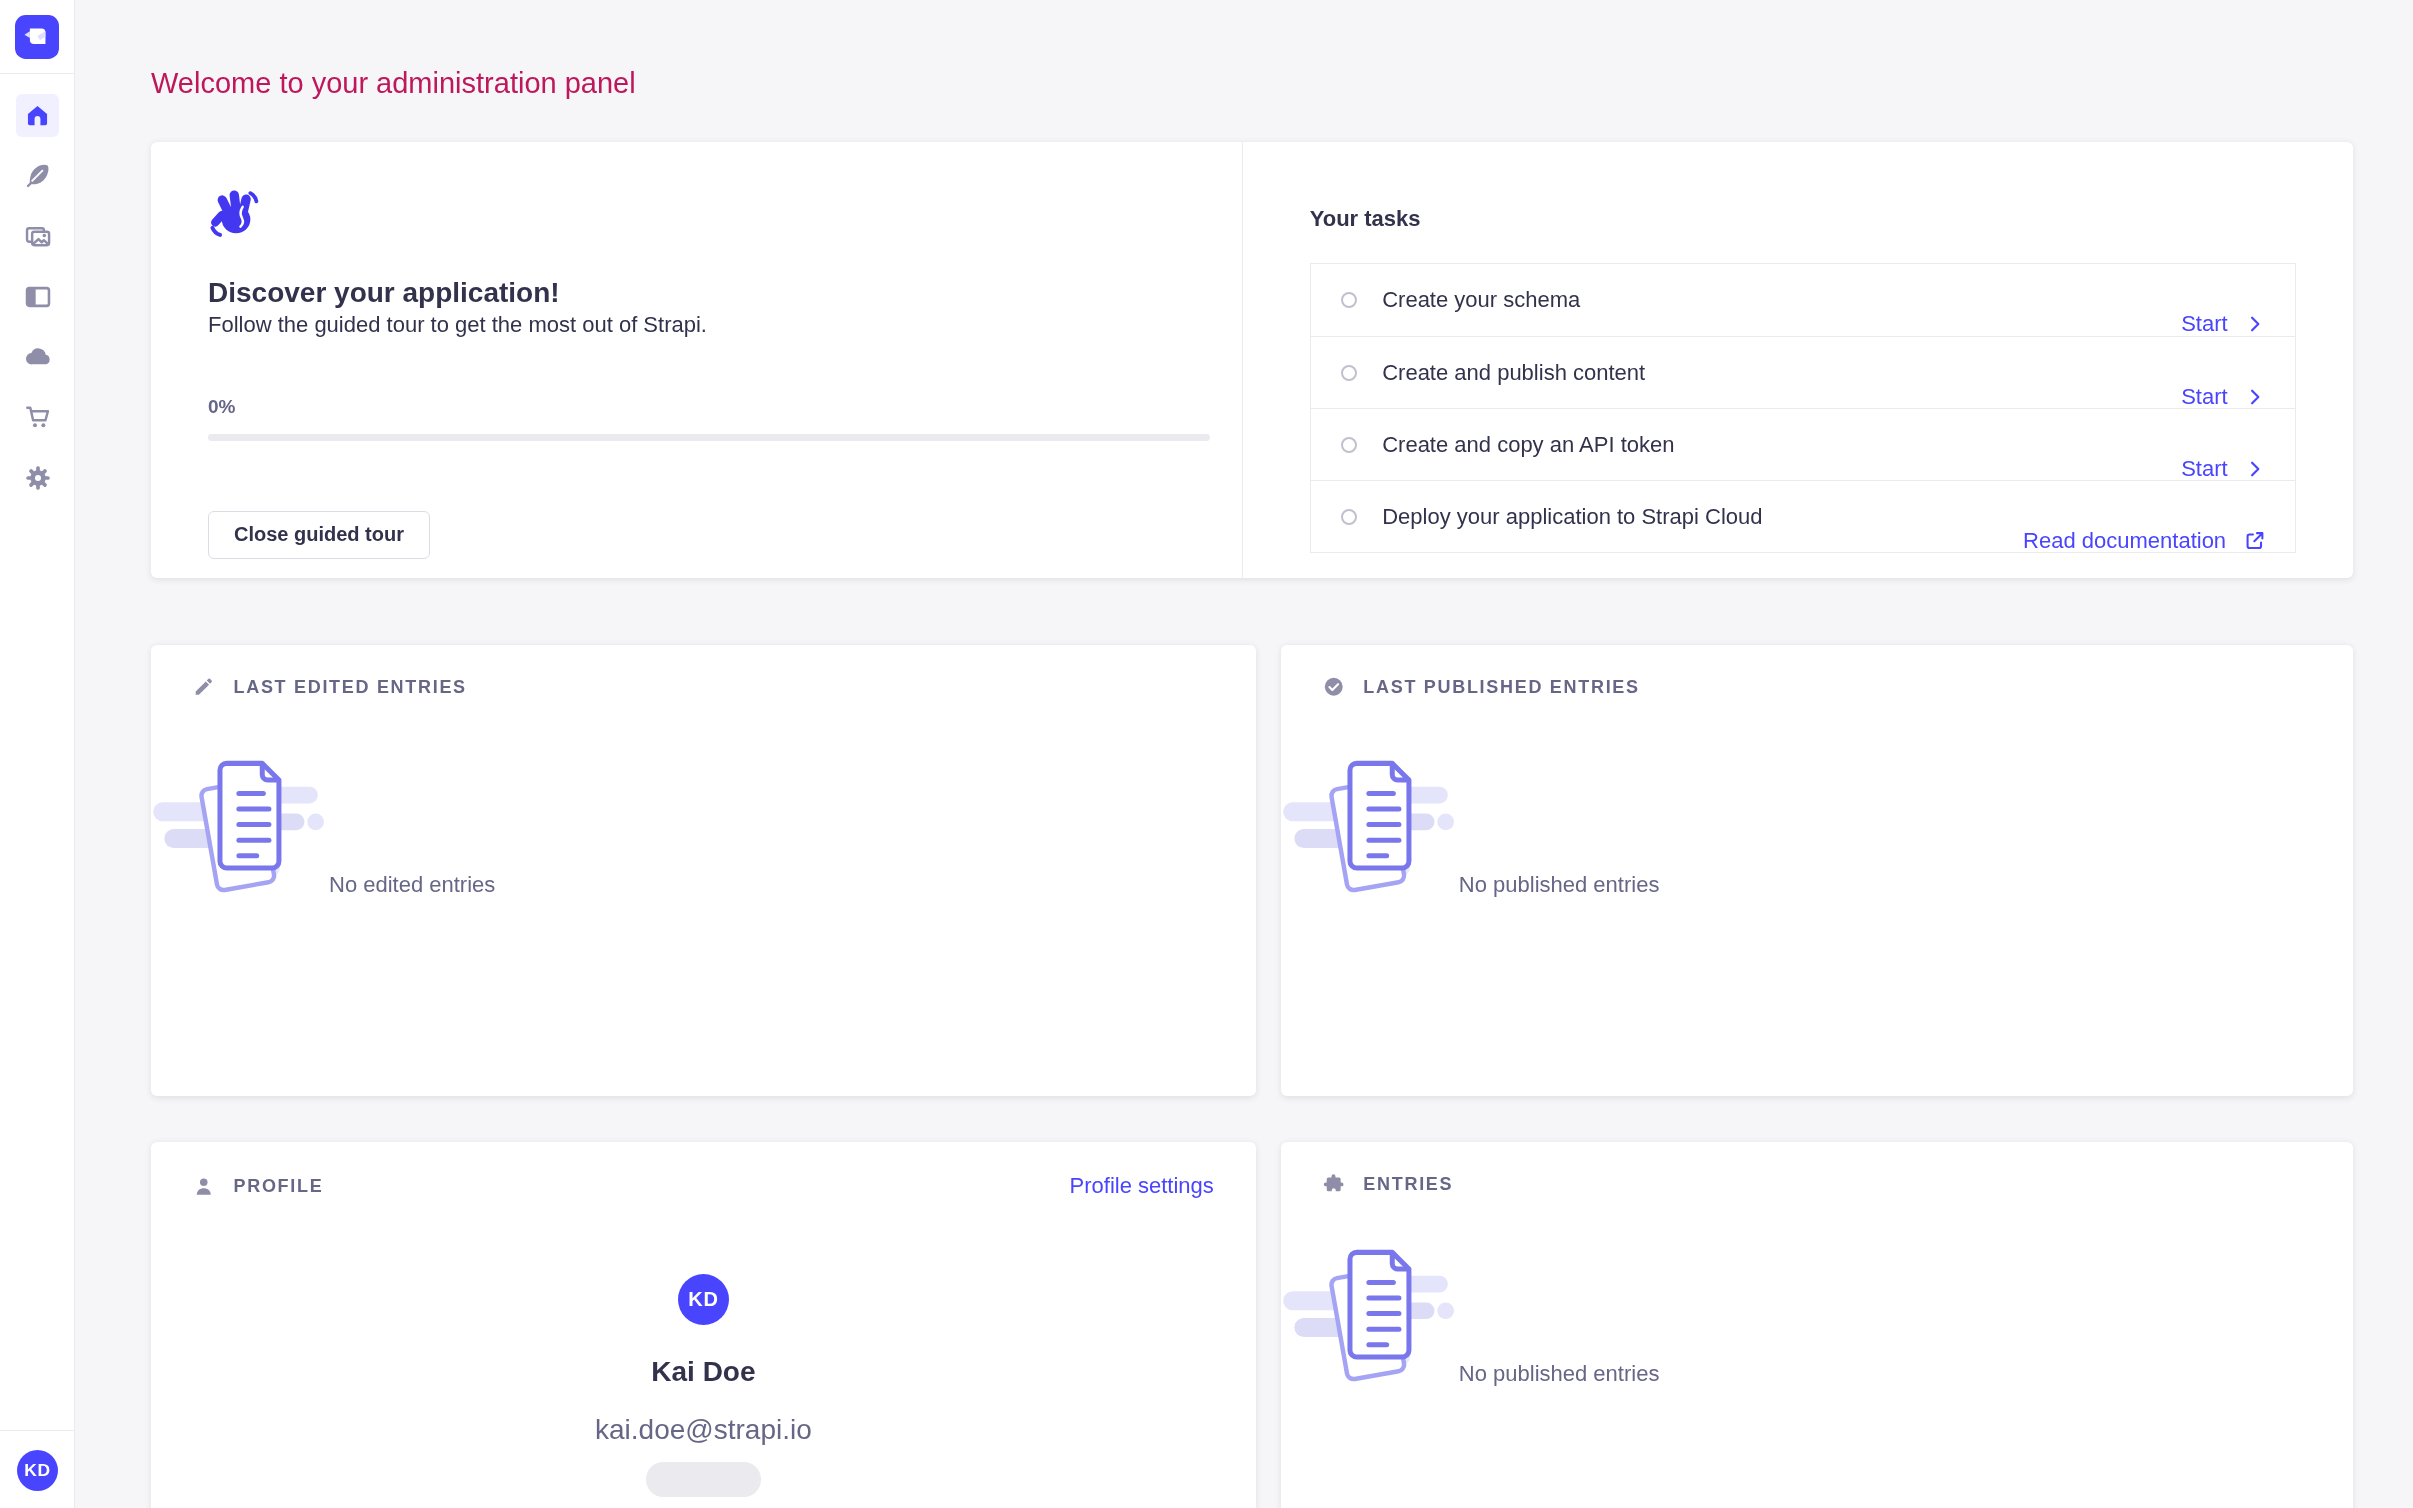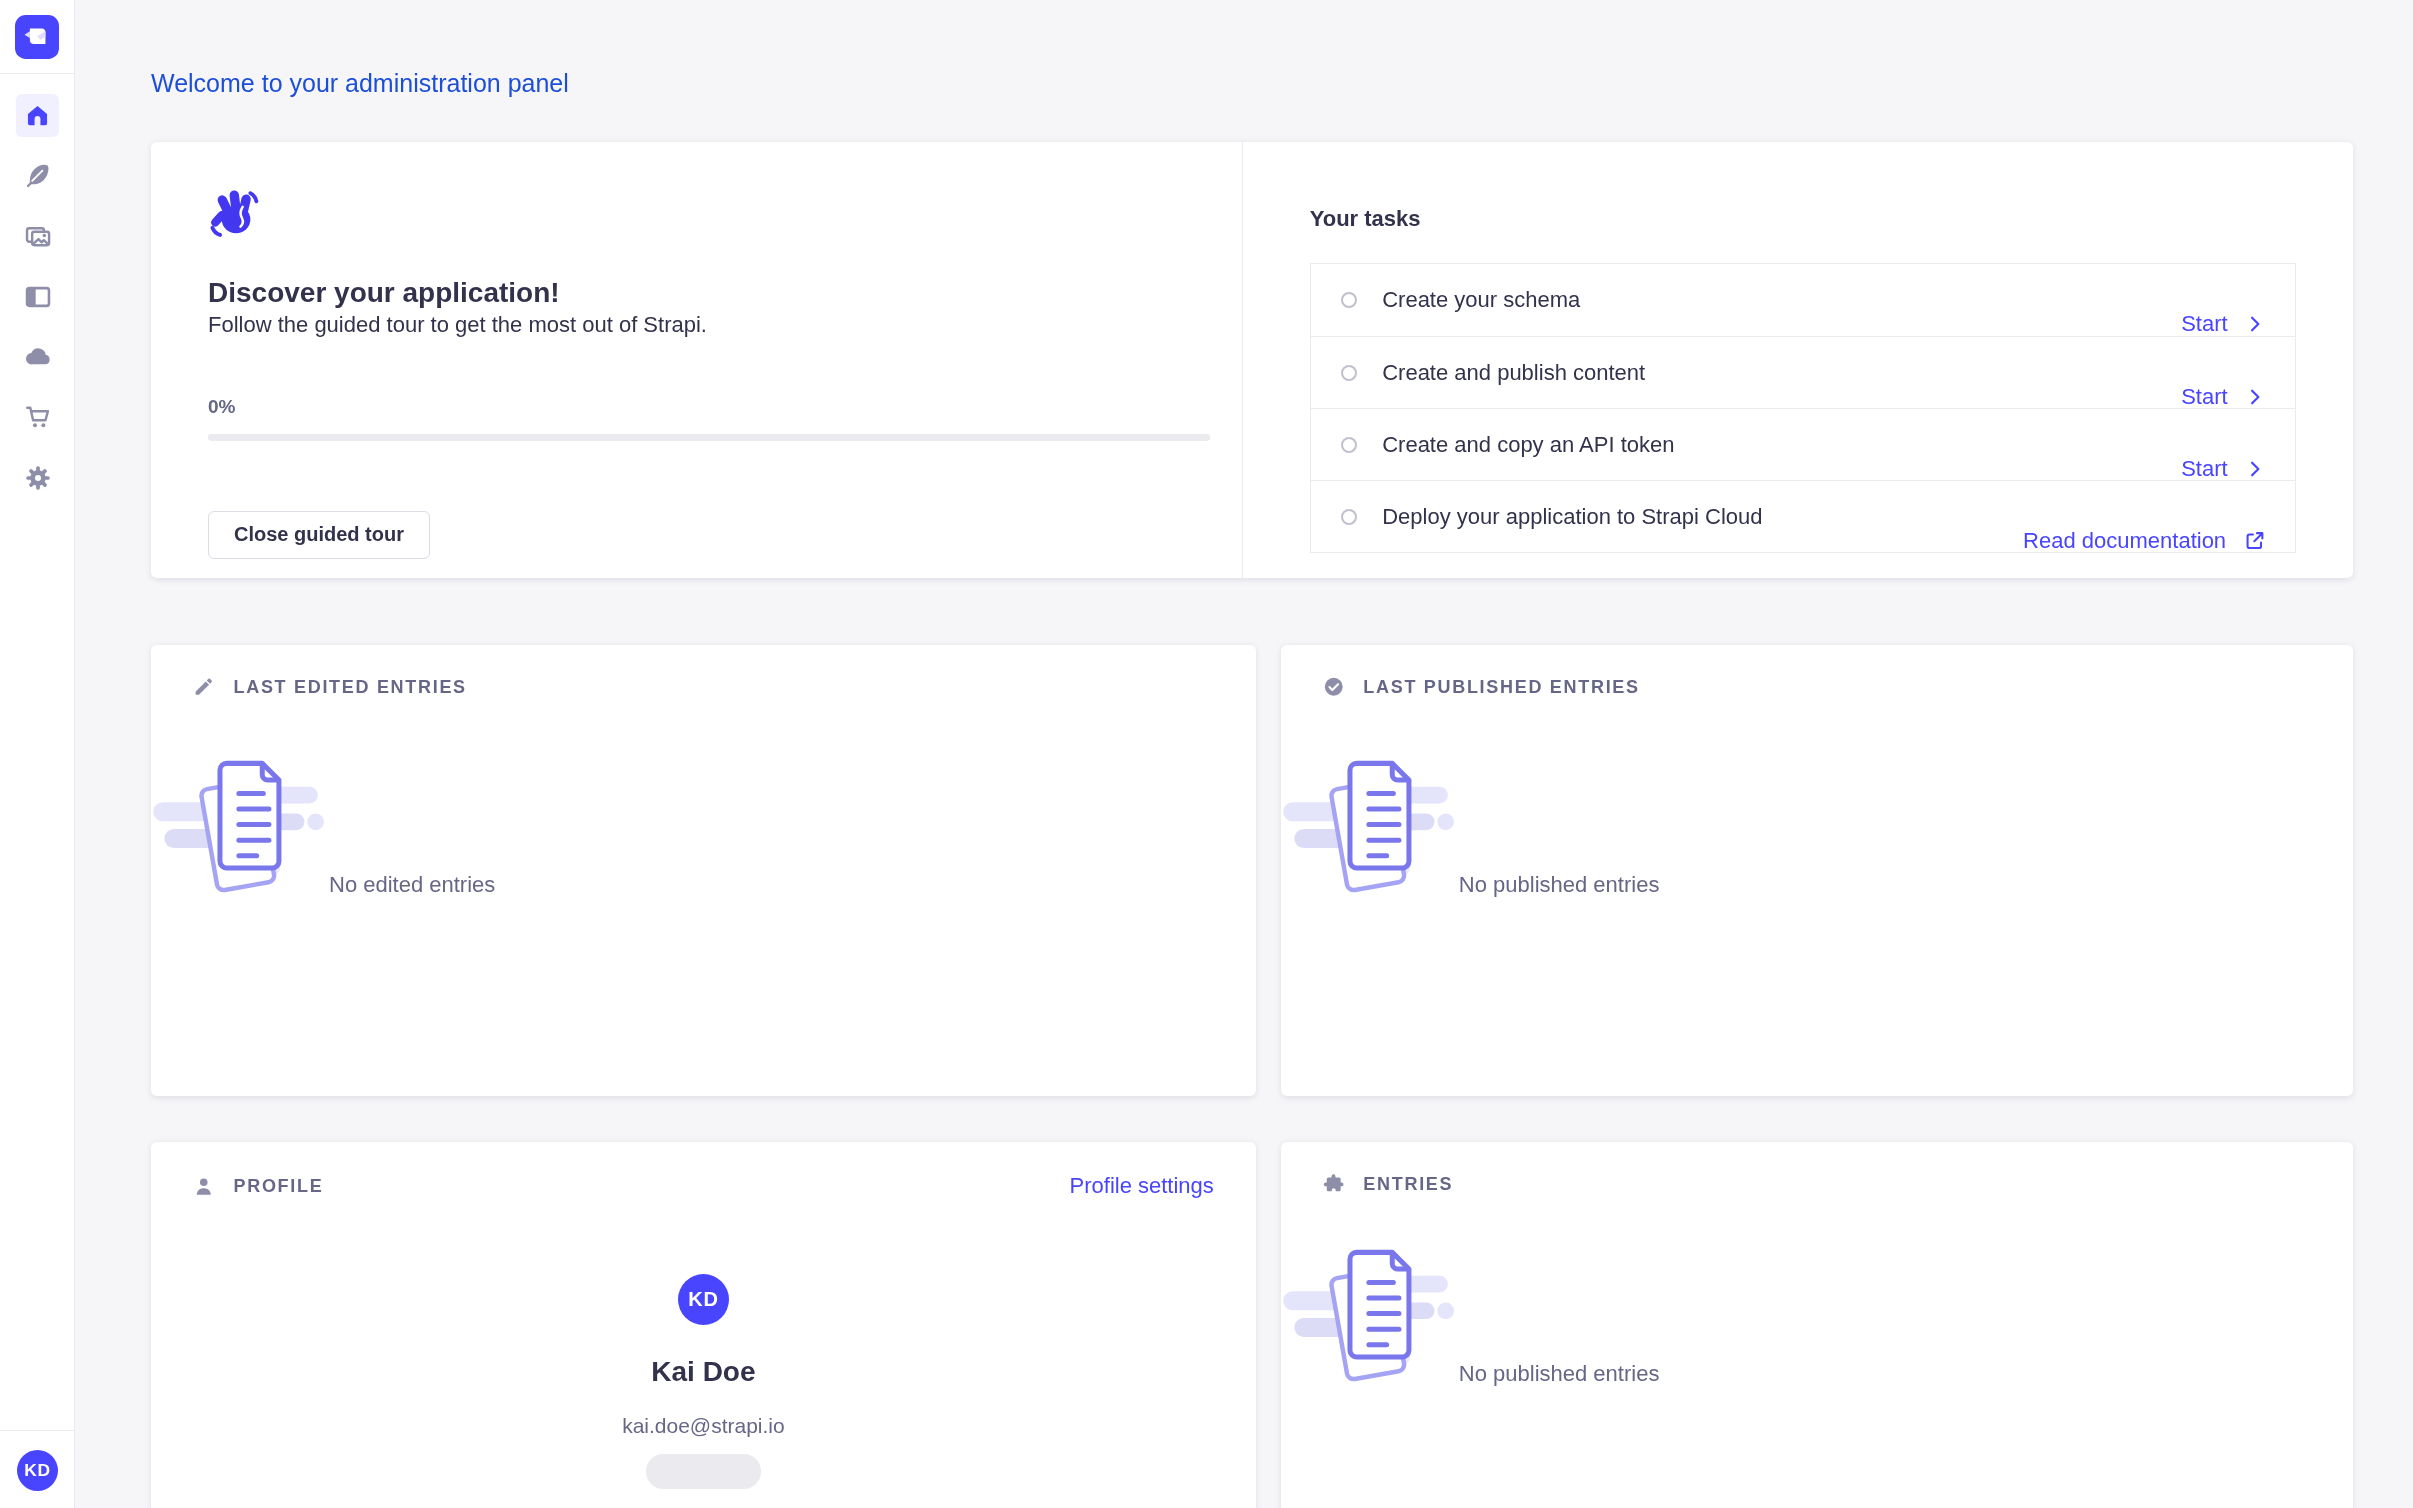--- a/index.html
+++ b/index.html
@@ -18,21 +18,21 @@
   .logo-wrap { padding:15.4px 0 14px; border-bottom:0.7px solid #EAEAEF; display:flex; justify-content:center; }
   .logo { width:44px; height:44px; border-radius:10.7px; background:#4945FF; position:relative; }
   .nav { position:absolute; top:94px; left:0; width:75px; display:flex; flex-direction:column; align-items:center; }
   .nav-item { width:43px; height:43px; border-radius:6px; display:flex; align-items:center; justify-content:center; margin-bottom:17.4px; }
   .nav-item.active { background:#F0F0FF; }
   .sidebar-bottom { position:absolute; bottom:0; left:0; width:75px; border-top:0.7px solid #EAEAEF; padding:19px 0 17.4px; display:flex; justify-content:center; }
   .avatar-sm { width:41px; height:41px; border-radius:50%; background:#4945FF; color:#FFF; font-size:17.4px; font-weight:700; display:flex; align-items:center; justify-content:center; letter-spacing:0.7px; }
   
   .main { margin-left:75px; padding:59px 0 0 76px; width:2338px; }
   .page-title { font-size:50px; line-height:55px; font-weight:700; color:#32324D; margin:0; }
-  .page-subtitle { font-size:25px; line-height:31px; color:#1d4ed8; margin-top:9.4px; }
+  .page-subtitle { font-size:29px; line-height:31px; color:#be185d; margin-top:9.4px; }
   .content { width:2202px; }
   
   .card { background:#FFF; border-radius:6px; box-shadow:0 1.3px 6px rgba(33,33,52,0.10); }
   .tour-card { margin-top:43px; height:436px; display:flex; }
   .tour-left { width:1091px; padding:44px 57px 0 57px; }
   .tour-divider { width:0.7px; background:#EAEAEF; }
   .tour-title { font-size:28px; font-weight:700; color:#32324D; margin-top:34px; }
   .tour-desc { font-size:22px; color:#32324D; margin-top:3px; }
   .progress-label { font-size:19px; font-weight:700; color:#666687; margin-top:58px; }
   .progress-track { margin-top:16px; width:1002px; height:6.7px; border-radius:3.4px; background:#EAEAEF; overflow:hidden; }
@@ -62,21 +62,21 @@
   .widget-head { display:flex; align-items:center; padding:31px 42px 0 42px; }
   .widget-title { font-size:18px; font-weight:700; color:#666687; letter-spacing:1.7px; margin-left:19px; }
   .widget-link { margin-left:auto; color:#4945FF; font-size:22px; cursor:pointer; }
   .empty-state { display:flex; align-items:flex-end; }
   .empty-ill { margin-top:42px; }
   .empty-text { font-size:22px; color:#666687; margin-top:32px; }
   
   .profile-body { display:flex; flex-direction:column; align-items:center; }
   .avatar-lg { width:51px; height:51px; border-radius:50%; background:#4945FF; color:#FFF; font-size:20px; font-weight:700; display:flex; align-items:center; justify-content:center; margin-top:75px; letter-spacing:0.7px; }
   .profile-name { font-size:28px; font-weight:700; color:#32324D; margin-top:31px; }
-  .profile-email { font-size:21px; color:#666687; margin-top:25.5px; }
+  .profile-email { font-size:28px; color:#666687; margin-top:25.5px; }
   .profile-badge { margin-top:16px; width:115px; height:35px; border-radius:17.4px; background:#EAEAEF; }
   .icon { display:inline-flex; flex:none; }
 </style>
 </head>
 <body>
 
 <svg width="0" height="0" style="position:absolute">
   <defs>
     <g id="ill-docs">
       <rect x="2" y="56" width="62" height="17" rx="8.5" fill="#E4E4FB"></rect>

